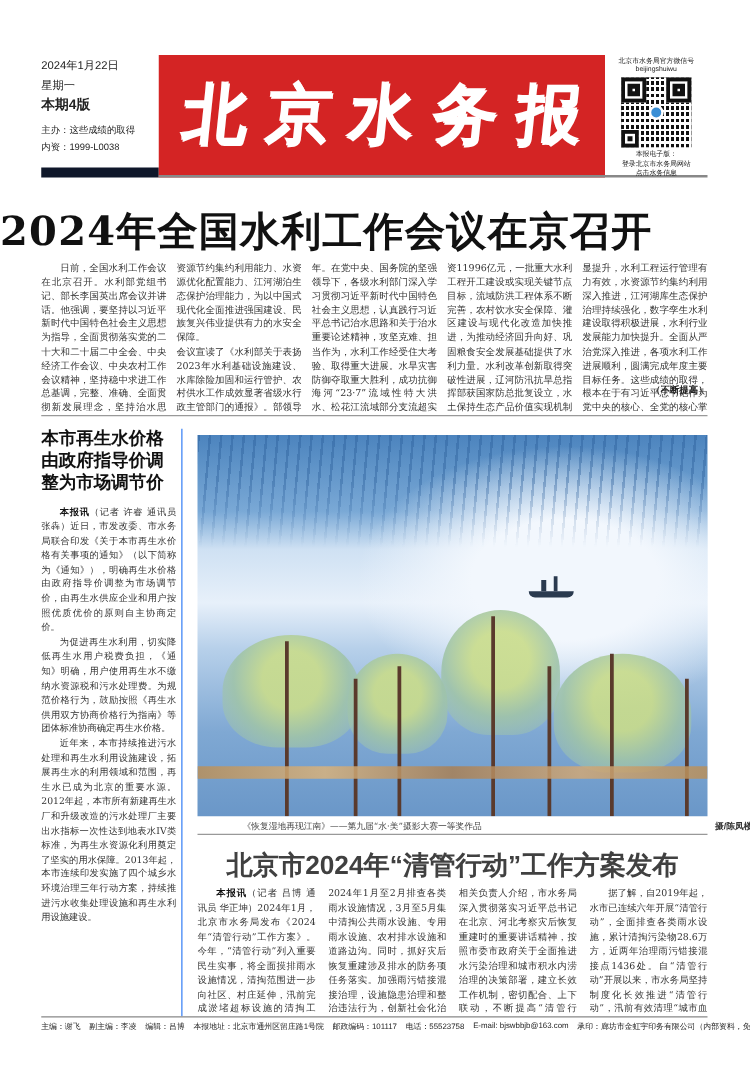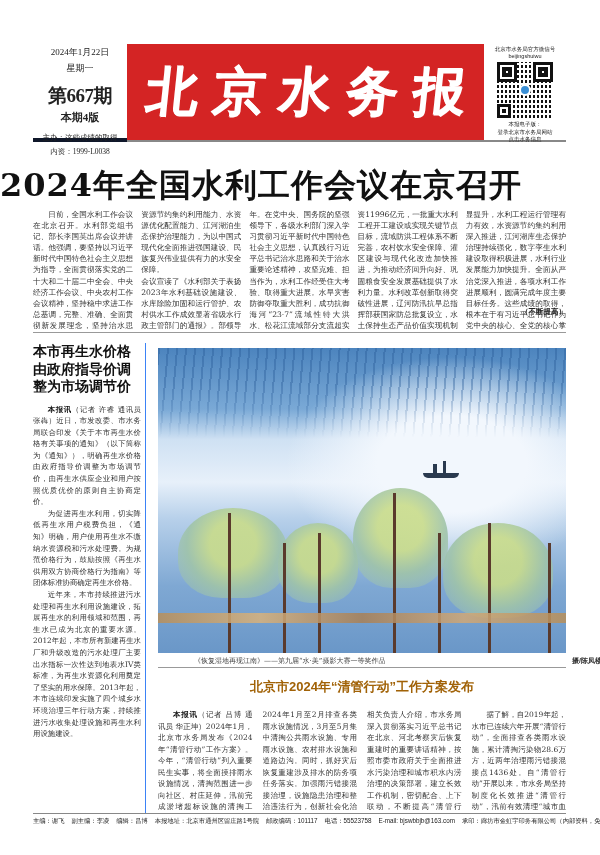--- a/index.html
+++ b/index.html
@@ -1,20 +1,20 @@
 <!DOCTYPE html>
 <html><head>
 <meta charset="utf-8">
 <style>
   * { margin: 0; padding: 0; box-sizing: border-box; }
   html, body { width: 600px; height: 855px; background: #fff; overflow: hidden; }
   body { font-family: "DejaVu Serif", "Liberation Serif", serif; color: #222; position: relative; }
 
   .masthead { position: absolute; left: 33px; top: 42px; width: 533px; height: 100px; }
-  .mh-left { position: absolute; left: 0; top: 0; width: 94px; height: 100px; border-bottom: 4px solid #0f172a; font-family: Liberation Serif, serif; text-align: center; }
+  .mh-left { position: absolute; left: 0; top: 0; width: 94px; height: 100px; border-bottom: 8px solid #0f172a; font-family: Liberation Sans, sans-serif; }
   .mh-date { font-size: 9px; margin-top: 4px; }
   .mh-weekday { font-size: 9px; margin-top: 3px; }
   .mh-issue { font-size: 19px; font-weight: bold; margin-top: 8px; letter-spacing: -0.5px; }
   .mh-pages { font-size: 11px; font-weight: bold; margin-top: 1px; }
   .mh-sponsor { font-size: 7.5px; margin-top: 8px; }
   .mh-license { font-size: 7.5px; margin-top: 4px; }
   .mh-red { position: absolute; left: 94px; top: 2px; width: 357px; height: 98px; background: #d42424; border-bottom: 2px solid #888; display: flex; align-items: center; justify-content: space-around; padding: 0 12px; }
   .mh-red span { color: #fff; font-size: 52px; font-weight: bold; font-family: "DejaVu Serif", serif; transform: skewX(-6deg); text-shadow: 1px 1px 0 #fff; }
   .mh-right { position: absolute; left: 451px; top: 0; width: 82px; height: 100px; border-bottom: 2px solid #888; font-family: "Liberation Sans", "DejaVu Sans", sans-serif; text-align: center; }
   .qr-label { font-size: 5.5px; margin-top: 4px; line-height: 1.3; }
@@ -51,36 +51,35 @@
   .photo .canopy { position: absolute; border-radius: 50% 50% 40% 40%; background: radial-gradient(circle at 50% 40%, #c9dc8a 0 30%, #9fc3a9 60%, rgba(150,190,210,.2) 100%); opacity: .9; }
   .photo .trunk { position: absolute; bottom: 0; width: 3px; background: #5a3a2c; }
   .photo .reed { position: absolute; left: 0; top: 265px; width: 100%; height: 10px; background: linear-gradient(90deg, #b88f5a, #d8b27c, #a98055, #d0a877, #b88f5a); opacity: .85; }
   .photo .boat { position: absolute; left: 265px; top: 125px; width: 36px; height: 5px; background: #2a3a4f; border-radius: 0 0 10px 10px; }
   .photo .boat::before { content: ""; position: absolute; left: 10px; top: -9px; width: 4px; height: 9px; background: #2a3a4f; }
   .photo .boat::after { content: ""; position: absolute; left: 20px; top: -12px; width: 3px; height: 12px; background: #2a3a4f; }
   .caption { position: absolute; left: 158px; top: 656px; width: 408px; display: flex; justify-content: space-between; font-size: 7px; color: #444; margin-left: 36px; }
   .caption .credit { font-family: "Liberation Sans", sans-serif; font-weight: bold; color: #333; }
   .rule-photo { position: absolute; left: 158px; top: 667px; width: 408px; border-top: 1px solid #999; }
 
-  .sub-headline { position: absolute; left: 158px; top: 678px; width: 408px; text-align: center; font-size: 13px; font-weight: bold; color: #a16207; font-family: "Liberation Sans", "DejaVu Sans", sans-serif; }
+  .sub-headline { position: absolute; left: 158px; top: 678px; width: 408px; text-align: center; font-size: 21px; font-weight: bold; color: #404040; font-family: "Liberation Sans", "DejaVu Sans", sans-serif; }
   .bottom { position: absolute; left: 158px; top: 709px; width: 408px; height: 102px; display: flex; gap: 10px; overflow: hidden; }
   .bottom .col { flex: 1; overflow: hidden; }
   .bottom .body-text { font-size: 7.5px; line-height: 11.5px; }
 
   .footer { position: absolute; left: 33px; top: 813px; width: 533px; border-top: 1px solid #888; padding-top: 3px; font-family: "Liberation Sans", "DejaVu Sans", sans-serif; font-size: 6.3px; color: #222; white-space: nowrap; display: flex; gap: 7px; }
   b.kw { font-weight: bold; color: #111; }
 </style>
 </head>
 <body>
 
 <div class="masthead">
   <div class="mh-left">
     <div class="mh-date">2024年1月22日</div>
     <div class="mh-weekday">星期一</div>
-    <div class="mh-issue">第667期</div>
     <div class="mh-pages">本期4版</div>
     <div class="mh-sponsor">主办：这些成绩的取得</div>
     <div class="mh-license">内资：1999-L0038</div>
   </div>
   <div class="mh-red">
     <span>北</span>
     <span>京</span>
     <span>水</span>
     <span>务</span>
     <span>报</span>

